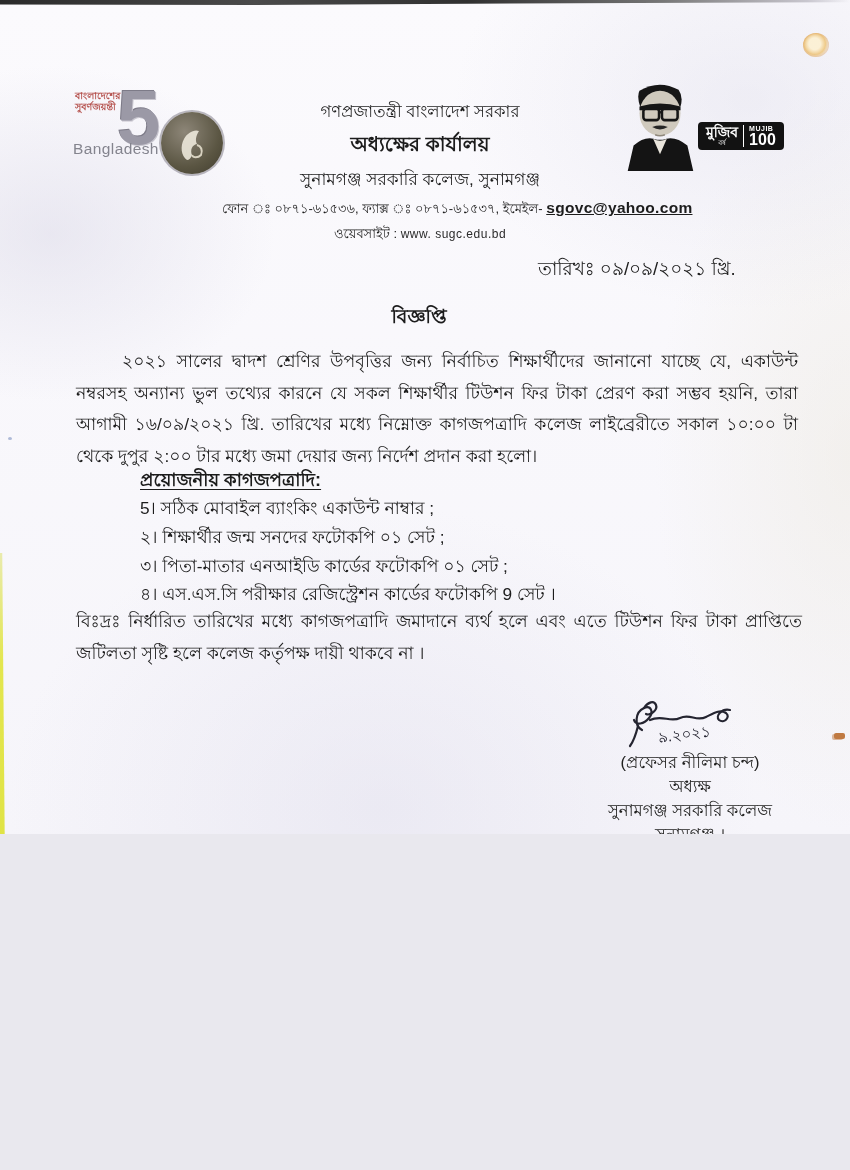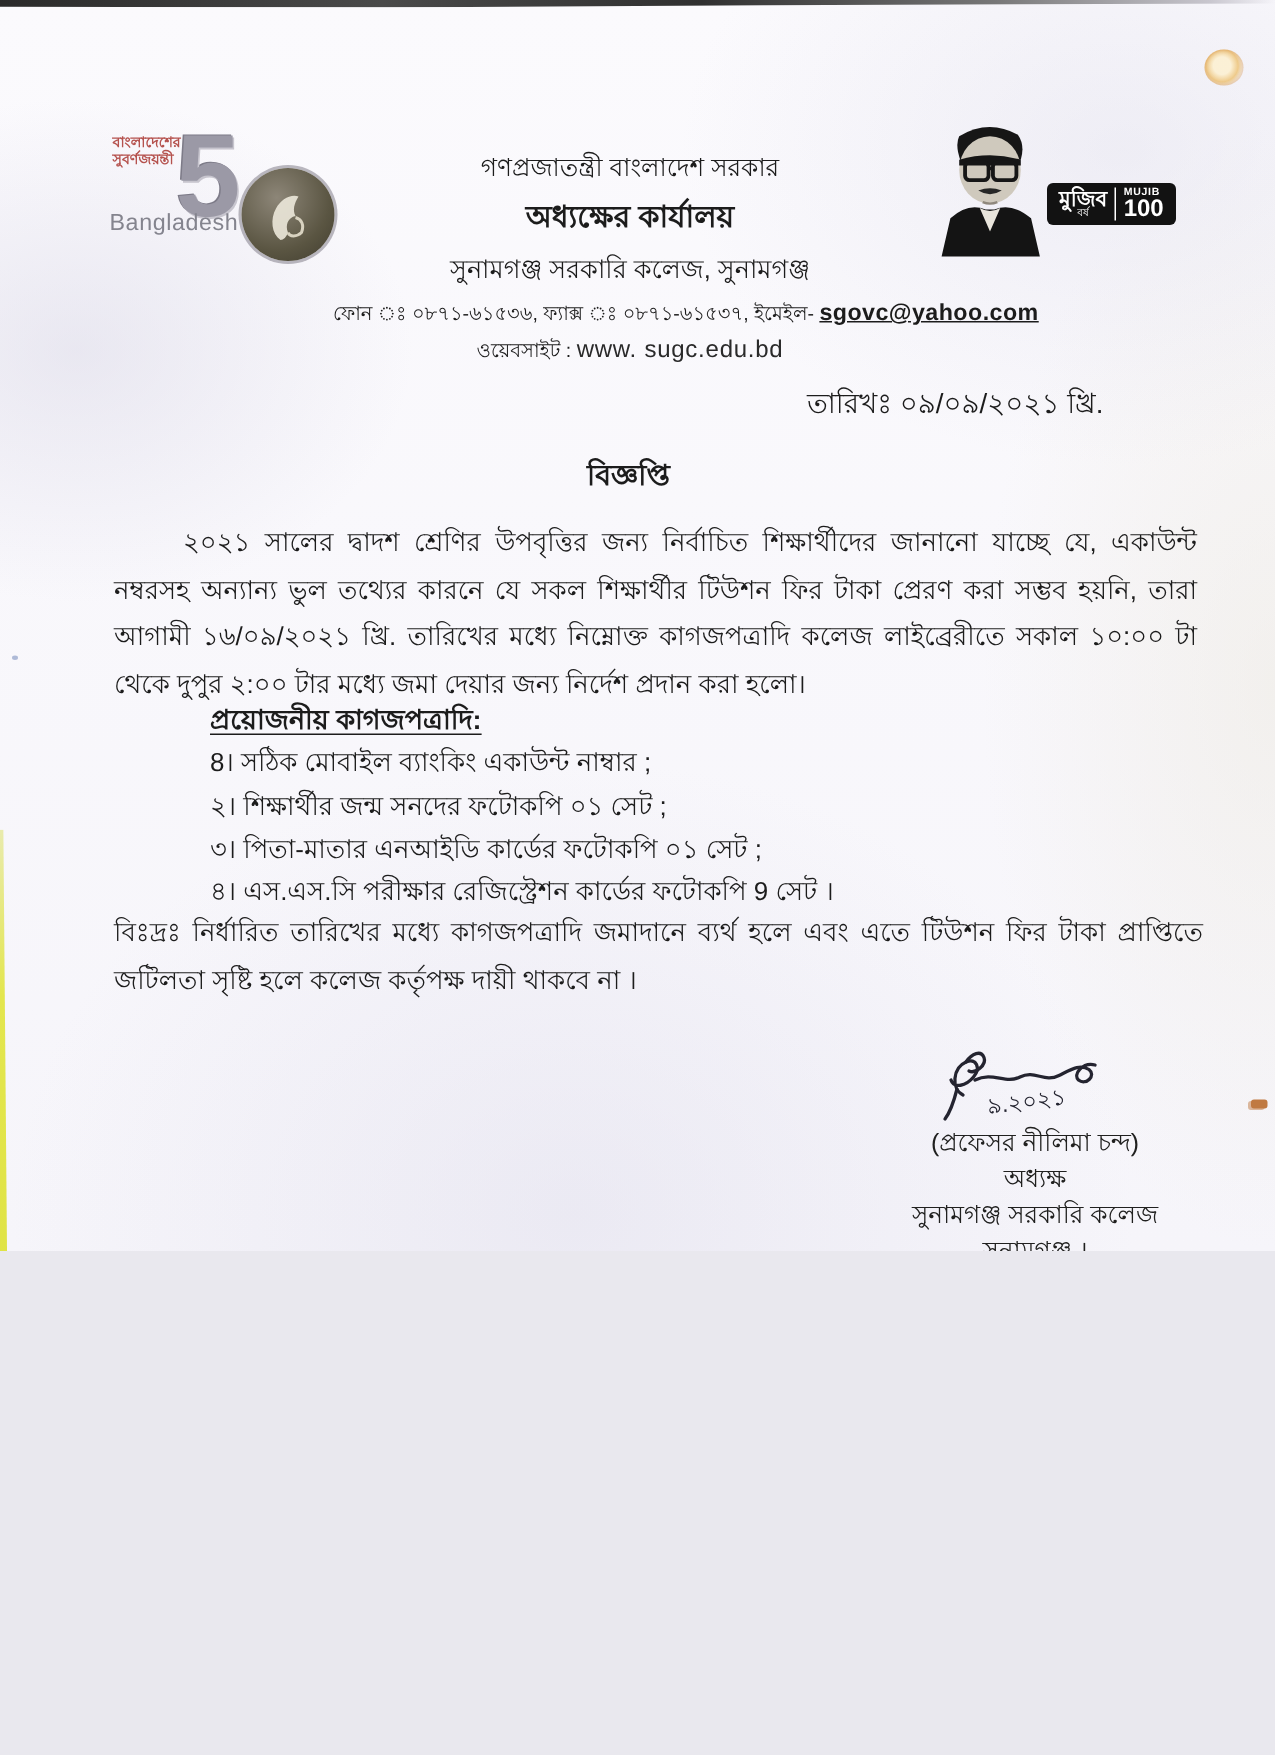--- a/index.html
+++ b/index.html
@@ -39,21 +39,21 @@
     text-shadow:1px 1px 0 #c7c5ce,-1px -1px 0 #7d7b88;}
   .logo50 .zerocircle{position:absolute;left:88px;top:26px;width:62px;height:62px;border-radius:50%;
     background:radial-gradient(circle at 38% 32%, #8d8678, #5a5542 62%, #403c2e);box-shadow:0 0 0 2px rgba(120,116,128,.5);}
   .hdr{left:222px;top:99px;width:396px;text-align:center;}
   .hdr .l1{font-size:16.5px;margin-bottom:3px;}
   .hdr .l2{font-size:20px;font-weight:bold;margin-bottom:4px;}
   .hdr .l3{font-size:17px;margin-bottom:5px;}
   .hdr .l4{font-size:13px;margin-bottom:4px;white-space:nowrap;}
   .hdr .l4 .email{font-family:"Liberation Sans",sans-serif;font-size:15.5px;font-weight:bold;text-decoration:underline;letter-spacing:.3px;text-align:center;}
   .hdr .l5{font-size:13px;}
-  .hdr .l5 .site{font-size:16px;letter-spacing:.5px;color:#2a2a2a;}
+  .hdr .l5 .site{font-size:12px;letter-spacing:.5px;color:#2a2a2a;}
   .mujib{left:612px;top:80px;width:175px;height:95px;}
   .mujib svg{position:absolute;left:4px;top:0;}
   .mujib .badge{position:absolute;left:86px;top:42px;background:#121212;border-radius:4px;
     display:flex;align-items:center;padding:3px 8px;gap:5px;color:#fff;}
   .mujib .badge .bn{display:flex;flex-direction:column;align-items:center;border-right:1.5px solid #fff;padding-right:5px;}
   .mujib .badge .bn .big{font-size:14px;font-weight:bold;line-height:14px;}
   .mujib .badge .bn .small{font-size:7px;line-height:8px;}
   .mujib .badge .en{display:flex;flex-direction:column;align-items:flex-start;}
   .mujib .badge .en .small{font-size:7px;font-weight:bold;line-height:7px;letter-spacing:.5px;}
   .mujib .badge .en .big{font-size:16px;font-weight:bold;line-height:15px;}
@@ -135,21 +135,21 @@
   </div>
 
   <div class="abs dateline">তারিখঃ ০৯/০৯/২০২১ খ্রি.</div>
 
   <div class="abs doc-title">বিজ্ঞপ্তি</div>
 
   <div class="abs para">২০২১ সালের দ্বাদশ শ্রেণির উপবৃত্তির জন্য নির্বাচিত শিক্ষার্থীদের জানানো যাচ্ছে যে, একাউন্ট নম্বরসহ অন্যান্য ভুল তথ্যের কারনে যে সকল শিক্ষার্থীর টিউশন ফির টাকা প্রেরণ করা সম্ভব হয়নি, তারা আগামী ১৬/০৯/২০২১ খ্রি. তারিখের মধ্যে নিম্নোক্ত কাগজপত্রাদি কলেজ লাইব্রেরীতে সকাল ১০:০০ টা থেকে দুপুর ২:০০ টার মধ্যে জমা দেয়ার জন্য নির্দেশ প্রদান করা হলো।</div>
 
   <div class="abs list-head">প্রয়োজনীয় কাগজপত্রাদি:</div>
   <div class="abs doclist">
-    <div>8। সঠিক মোবাইল ব্যাংকিং একাউন্ট নাম্বার ;</div>
+    <div>5। সঠিক মোবাইল ব্যাংকিং একাউন্ট নাম্বার ;</div>
     <div>২। শিক্ষার্থীর জন্ম সনদের ফটোকপি ০১ সেট ;</div>
     <div>৩। পিতা-মাতার এনআইডি কার্ডের ফটোকপি ০১ সেট ;</div>
     <div>৪। এস.এস.সি পরীক্ষার রেজিস্ট্রেশন কার্ডের ফটোকপি 9 সেট ।</div>
   </div>
 
   <div class="abs note">বিঃদ্রঃ নির্ধারিত তারিখের মধ্যে কাগজপত্রাদি জমাদানে ব্যর্থ হলে এবং এতে টিউশন ফির টাকা প্রাপ্তিতে জটিলতা সৃষ্টি হলে কলেজ কর্তৃপক্ষ দায়ী থাকবে না ।</div>
 
   <div class="abs sig">
     <svg width="140" height="52" viewBox="0 0 140 52">
       <g fill="none" stroke="#242430" stroke-width="2.2" stroke-linecap="round">

